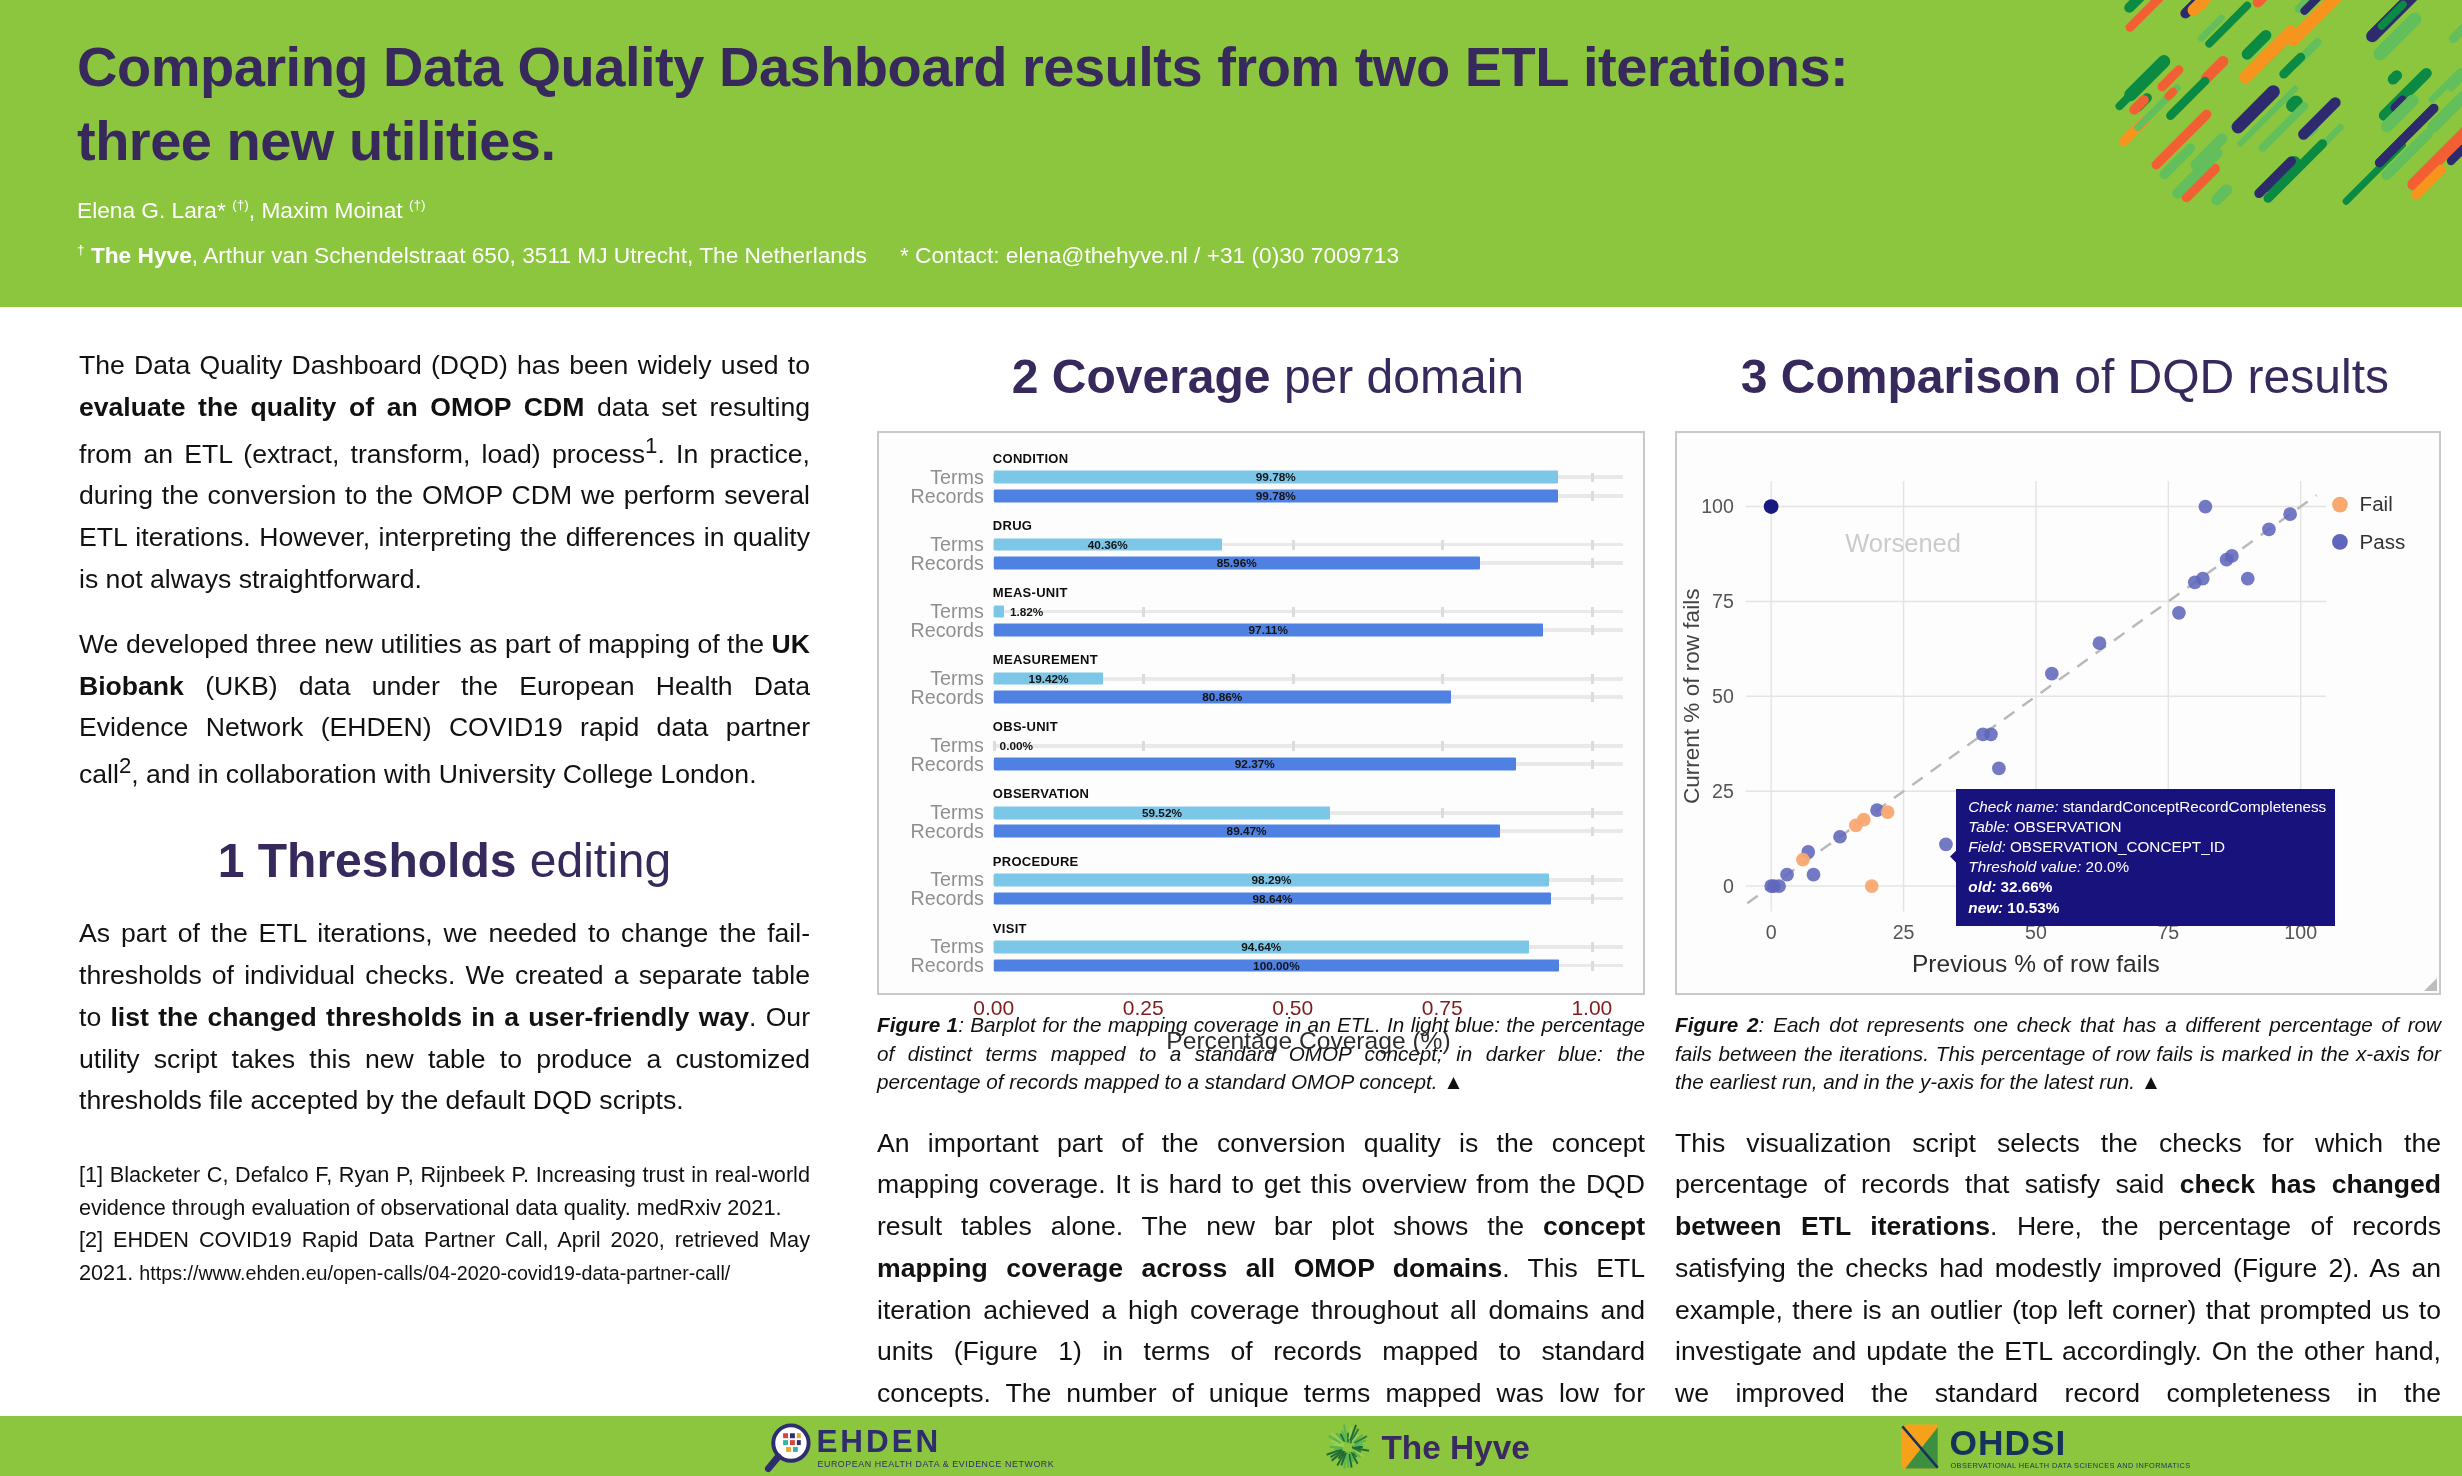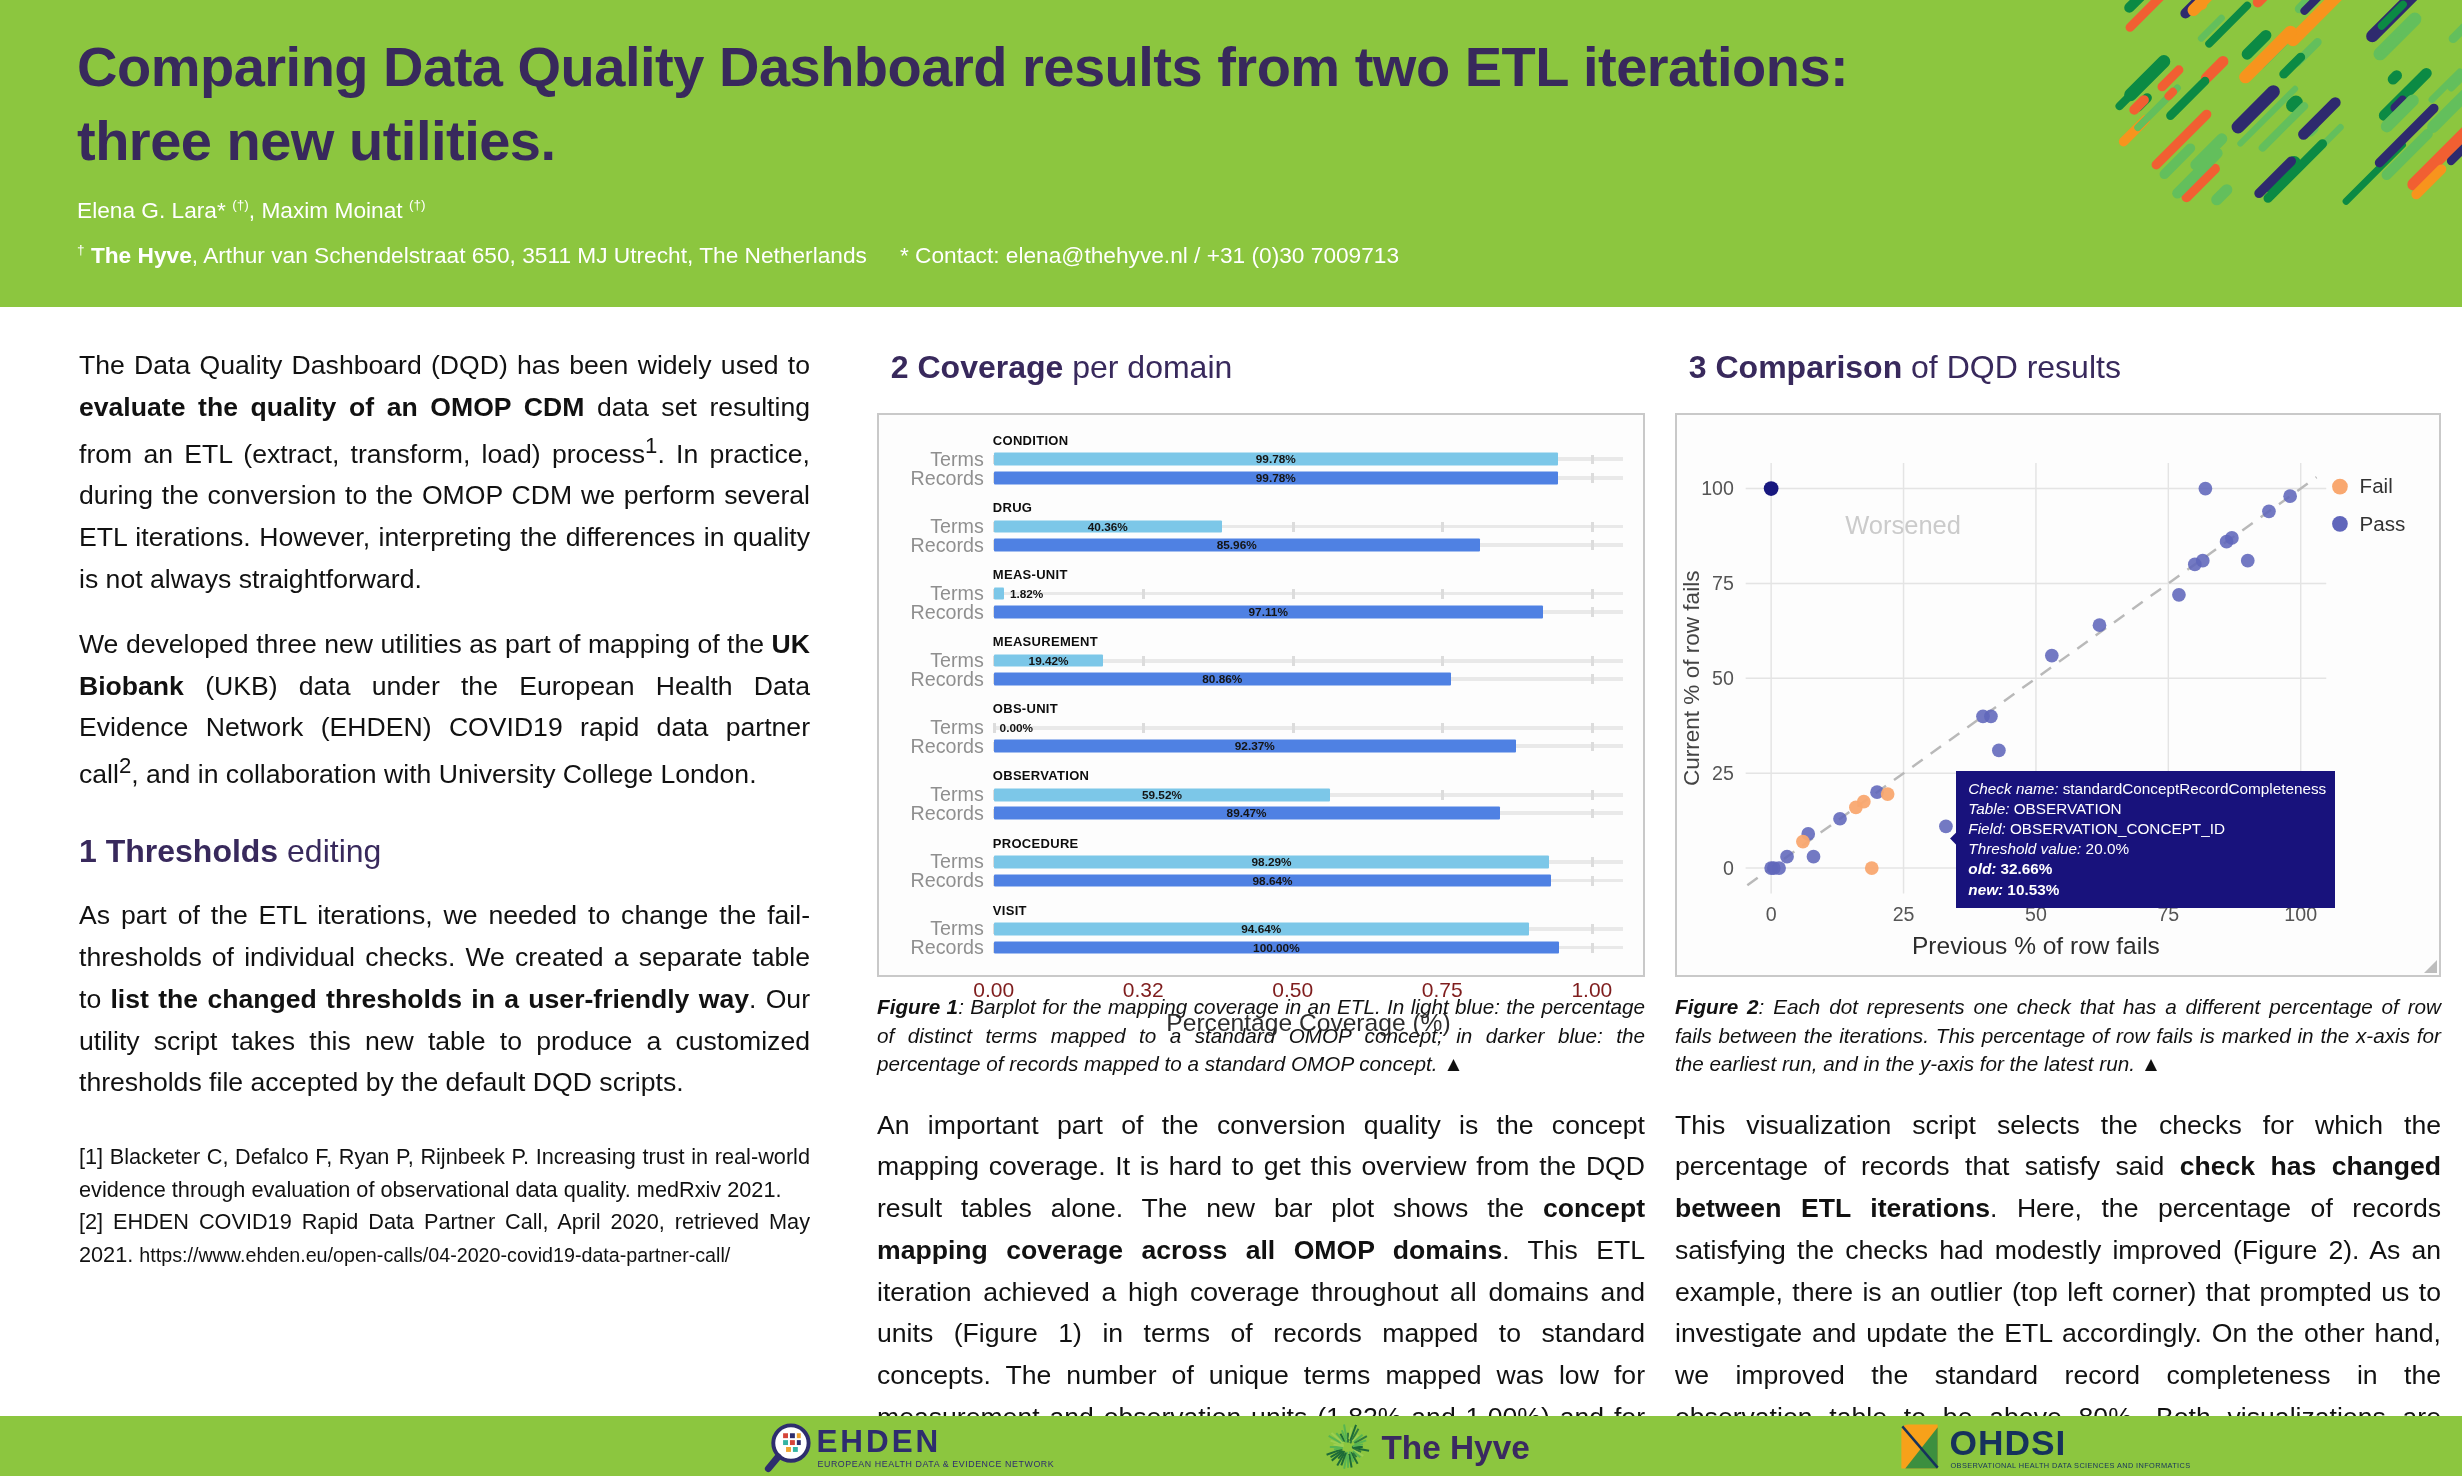--- a/index.html
+++ b/index.html
@@ -16,21 +16,21 @@
   .affil .org{font-weight:bold;}
   .affil .contact{margin-left:33px;}
   .deco{position:absolute;right:0;top:0;width:364px;height:217px;}
   
   .col{position:absolute;top:345px;text-align:justify;}
   .col1{left:79px;width:731px;}
   .col2{left:877px;width:768px;}
   .col3{left:1675px;width:766px;}
   .body-p{font-size:26.6px;line-height:1.57;margin:0 0 23.6px 0;}
   .body-p b{font-weight:700;}
-  .sec-head{color:#38295c;font-size:32px;font-weight:400;margin:37px 0 25.6px 0;text-align:left;}
+  .sec-head{color:#38295c;font-size:48px;font-weight:400;margin:37px 0 25.6px 0;text-align:center;}
   .sec-head b{font-weight:700;}
   .col2 .sec-head,.col3 .sec-head{margin:3.9px 0 27.6px 13.8px;}
   .refs{font-size:21.7px;line-height:1.5;margin-top:37px;}
   .refs .refs-head{font-weight:700;}
   .refs .url{font-size:19.7px;}
   
   .figure{position:relative;background:#fdfdfd;border:2px solid #c9c9c9;height:560px;}
   .caption{font-size:20.7px;font-style:italic;line-height:1.38;margin:15.8px 0 25.6px 0;}
   .caption b{font-weight:700;}
   
@@ -387,21 +387,21 @@
                 <span class="gtick" style="left: 95%;"></span>
                 <div class="bar" style="width: 89.8%; background: rgb(79, 129, 227);"></div>
                 <span class="bar-val" style="left: 44.9%; transform: translate(-50%, -50%);">100.00%</span>
               </div>
             </div>
           </div>
           <div class="axis-row">
             <span class="row-label"></span>
             <div class="axis-area">
               <span class="axis-tick" style="left: 0%;">0.00</span>
-              <span class="axis-tick" style="left: 23.75%;">0.32</span>
+              <span class="axis-tick" style="left: 23.75%;">0.25</span>
               <span class="axis-tick" style="left: 47.5%;">0.50</span>
               <span class="axis-tick" style="left: 71.25%;">0.75</span>
               <span class="axis-tick" style="left: 95%;">1.00</span>
             </div>
           </div>
           <div class="axis-title-row">
             <span class="row-label"></span>
             <div class="axis-title">Percentage Coverage (%)</div>
           </div>
         </div>

